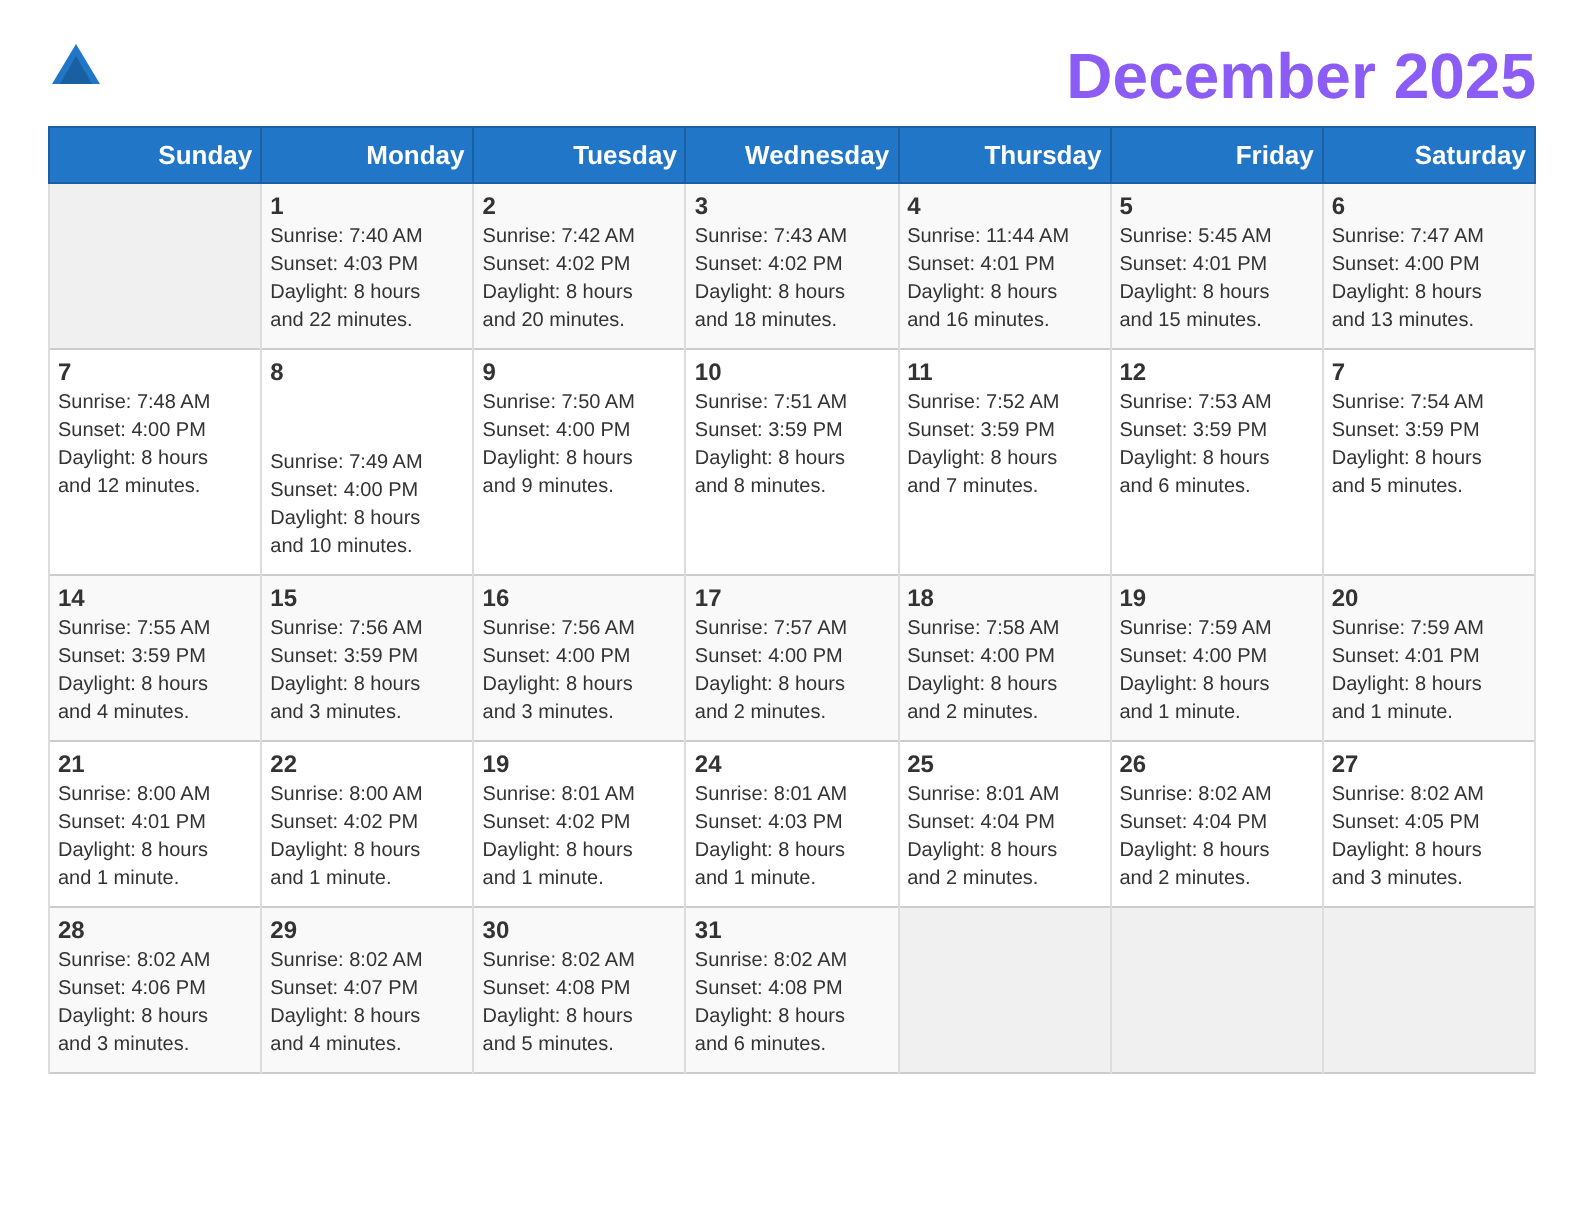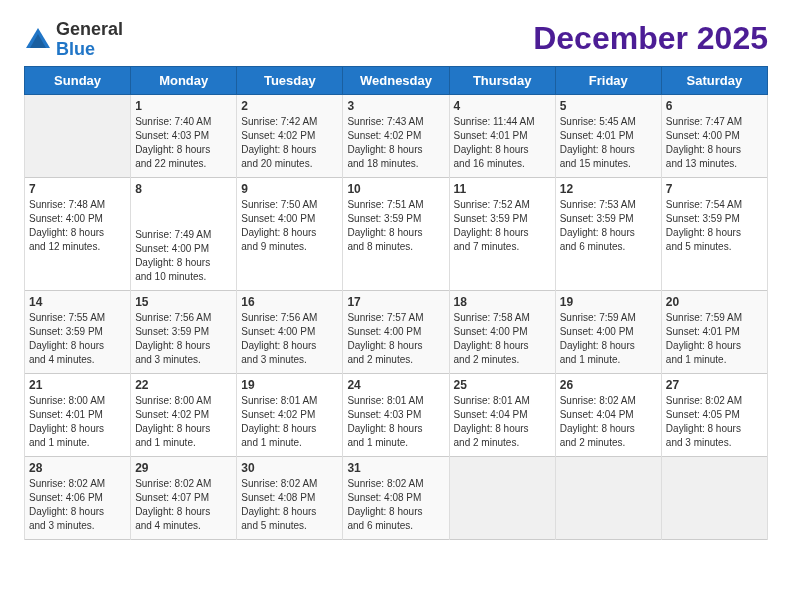--- a/index.html
+++ b/index.html
@@ -31,38 +31,38 @@
     .logo-icon {
       width: 28px;
       height: 28px;
     }
     .title-block {
       text-align: right;
     }
     .month-title {
       font-size: 32px;
       font-weight: bold;
-      color: #4c1d95;
+      color: #8b5cf6;
     }
     .location {
       font-size: 15px;
       color: #444;
     }
     table {
       width: 100%;
       border-collapse: collapse;
       table-layout: fixed;
     }
     thead tr th {
       background: #2176c7;
       color: #fff;
       font-size: 13px;
       font-weight: bold;
       padding: 6px 4px;
-      text-align: center;
+      text-align: right;
       border: 1px solid #1a5fa0;
     }
     tbody tr {
       border-bottom: 1px solid #ccc;
     }
     tbody tr:nth-child(odd) {
       background: #f9f9f9;
     }
     tbody tr:nth-child(even) {
       background: #fff;
@@ -93,24 +93,20 @@
   </style>
 </head>
 <body>
 
 <div class="header">
   <div class="logo">
     <svg class="logo-icon" viewBox="0 0 28 28">
       <polygon points="14,2 26,22 2,22" fill="#2176c7"></polygon>
       <polygon points="14,8 22,22 6,22" fill="#1a5fa0"></polygon>
     </svg>
-    <div class="logo-text">
-      <span class="logo-general">General</span><br>
-      <span class="logo-blue">Blue</span>
-    </div>
   </div>
   <div class="title-block">
     <div class="month-title">December 2025</div>
   </div>
 </div>
 
 <table>
   <thead>
     <tr>
     <th>Sunday</th>

